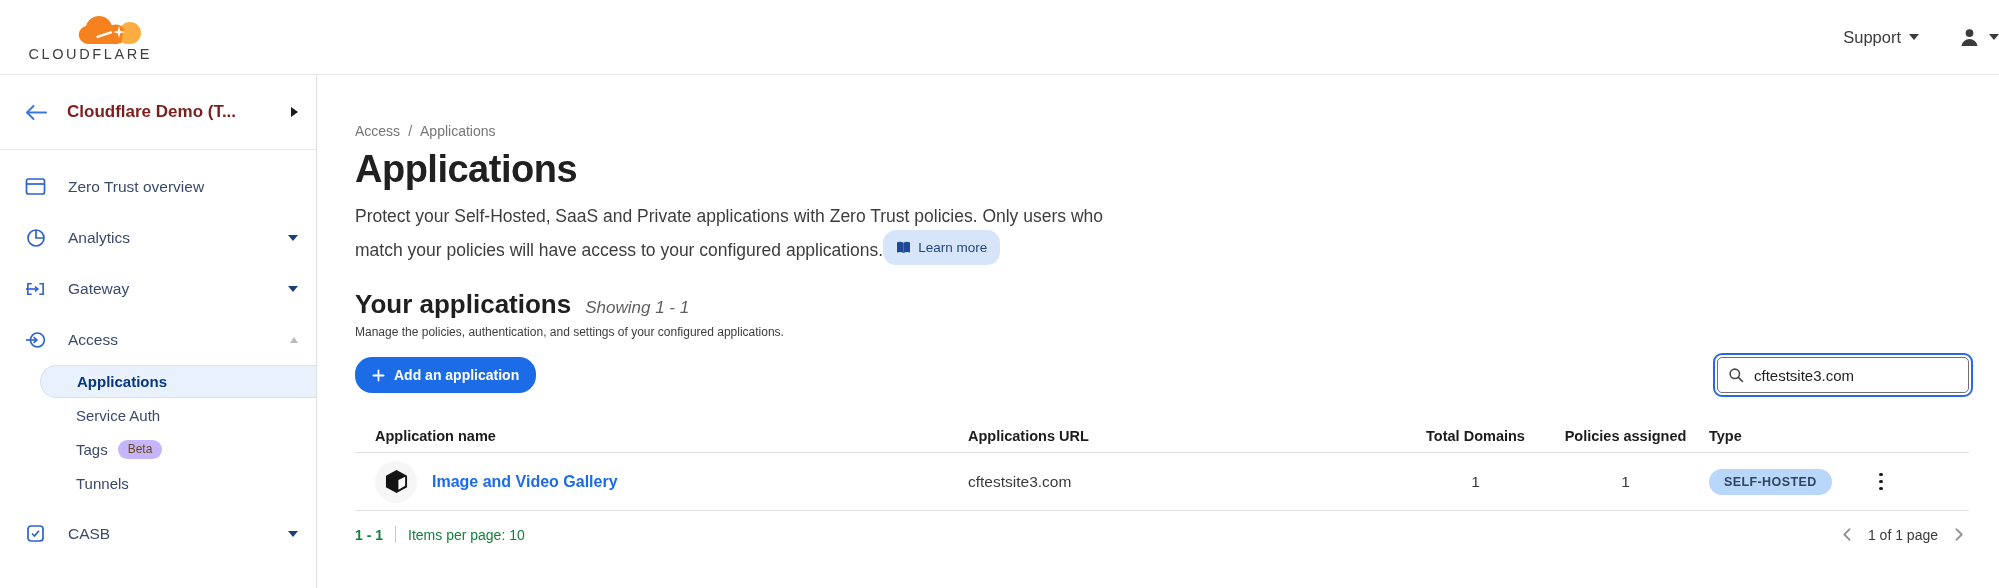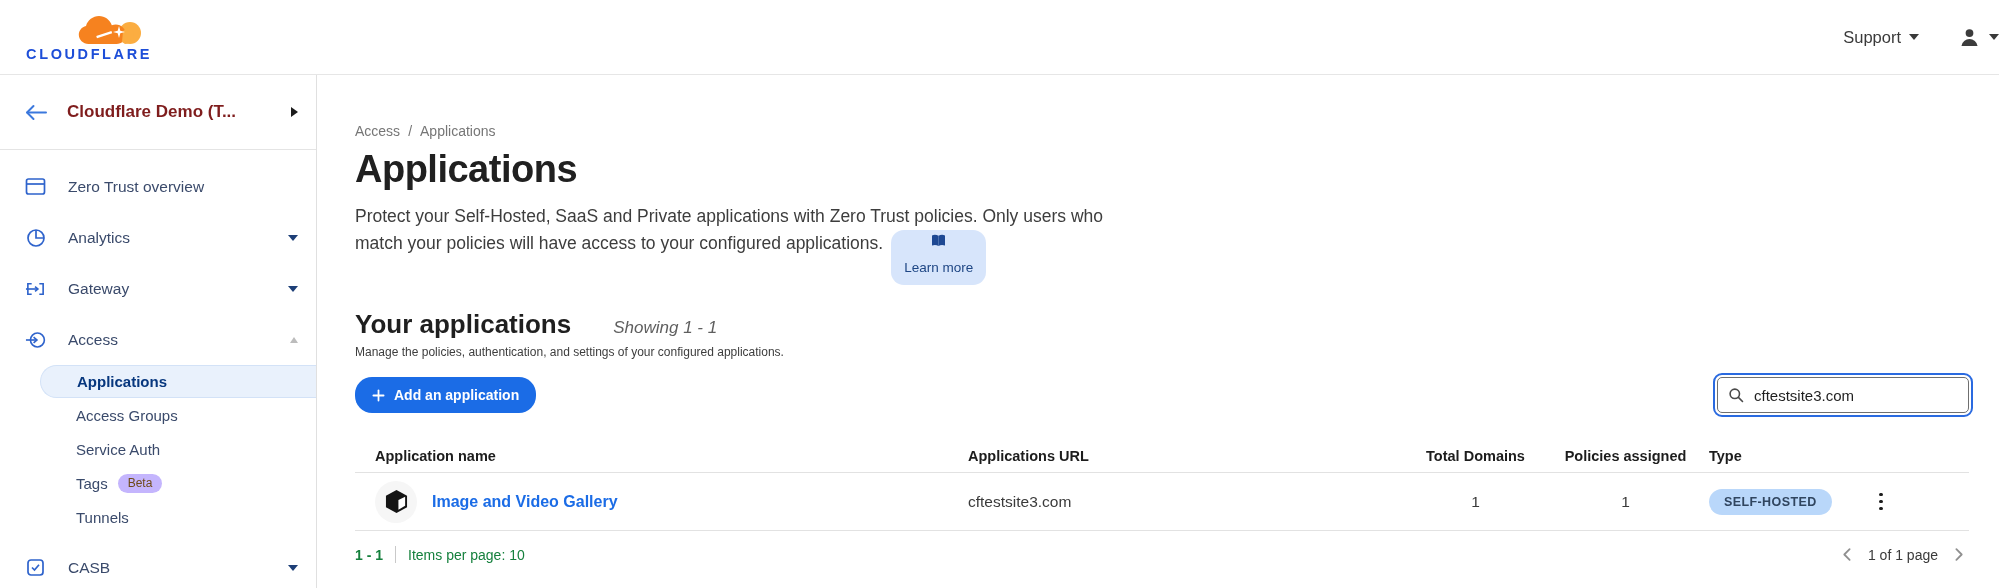--- a/index.html
+++ b/index.html
@@ -4,21 +4,21 @@
 <style>
   * { box-sizing: border-box; margin: 0; padding: 0; }
   html,body { width:1999px; height:588px; overflow:hidden; background:#fff;
     font-family:"Liberation Sans", sans-serif; color:#333; }
 
   
   .topbar { height:75px; border-bottom:1px solid #e6e6e6; display:flex;
     align-items:center; justify-content:space-between; padding:0 6px 0 20px; background:#fff; }
   .logo { display:flex; flex-direction:column; align-items:flex-end; width:132px; }
   .logo .cloud { margin-right:8px; margin-bottom:1px; }
-  .wordmark { font-weight:bold; font-size:14.5px; letter-spacing:2.6px; color:#1d4ed8; }
+  .wordmark { font-weight:normal; font-size:14.5px; letter-spacing:2.6px; color:#404040; }
   .topbar-right { display:flex; align-items:center; gap:40px; }
   .support { display:flex; align-items:center; gap:8px; font-size:16.5px; color:#3a3a3a; cursor:pointer; }
   .user-menu { display:flex; align-items:center; gap:9px; cursor:pointer; margin-right:-6px; }
   .caret-down { width:0; height:0; border-left:5px solid transparent;
     border-right:5px solid transparent; border-top:6.5px solid #3a3a3a; display:inline-block; }
   .caret-up-gray { width:0; height:0; border-left:4.5px solid transparent;
     border-right:4.5px solid transparent; border-bottom:6px solid #bcbcbc; display:inline-block; }
   .caret-navy { border-top-color:#1d3f77; }
 
   
@@ -45,25 +45,25 @@
     padding:2.5px 10px; border-radius:10px; }
   .casb { margin-top:8px; }
 
   
   .main { flex:1; padding:48px 30px 0 38px; }
   .breadcrumb { font-size:14px; color:#767676; display:flex; gap:8px; }
   .breadcrumb .crumb { cursor:pointer; }
   .page-title { margin-top:9px; font-size:38px; font-weight:bold; color:#202020; letter-spacing:-0.5px; }
   .desc { margin-top:12px; font-size:17.5px; line-height:27px; color:#3d3d3d; }
   .learn-more { display:inline-flex; align-items:center; gap:7px; background:#d7e5fb;
-    color:#1e4684; font-size:13.5px; padding:4px 13px; border-radius:13px; margin-left:8px;
-    vertical-align:2px; cursor:pointer;flex-direction:column; }
+    color:#1e4684; font-size:13.5px; padding:4px 13px; border-radius:13px; margin-left:0;
+    vertical-align:2px; cursor:pointer; }
   .section-head { margin-top:24px; display:flex; align-items:baseline; gap:14px; }
   .section-title { font-size:26px; font-weight:bold; color:#1f1f1f; }
-  .showing { font-size:17px; font-style:italic; color:#5f5f5f;margin-left:28px; }
+  .showing { font-size:17px; font-style:italic; color:#5f5f5f; }
   .section-sub { margin-top:5px; font-size:12px; color:#3d3d3d; }
 
   .toolbar { margin-top:18px; display:flex; align-items:center; justify-content:space-between; }
   .add-btn { display:inline-flex; align-items:center; gap:9px; background:#1b6ce6; color:#fff;
     font-size:14px; font-weight:bold; border:none; border-radius:17px; padding:10px 17px;
     cursor:pointer; font-family:"Liberation Sans", sans-serif; }
   .search-wrap { position:relative; width:252px; }
   .search-input { width:252px; height:36px; border:1px solid #6f6f6f; border-radius:5px;
     padding:0 10px 0 36px; font-size:15px; color:#1f1f1f; outline:2px solid #2a6ae0;
     outline-offset:2px; font-family:"Liberation Sans", sans-serif; }
@@ -182,23 +182,20 @@
         </span>
         <span class="nav-label">Access</span>
         <span class="nav-caret caret-up-gray"></span>
       </div>
 
       <div class="subnav">
         <div class="subnav-item selected">
           <span>Applications</span>
         </div>
         <div class="subnav-item">
-          <span>Access Groups</span>
-        </div>
-        <div class="subnav-item">
           <span>Service Auth</span>
         </div>
         <div class="subnav-item">
           <span>Tags</span>
           <span class="beta-badge">Beta</span>
         </div>
         <div class="subnav-item">
           <span>Tunnels</span>
         </div>
       </div>

